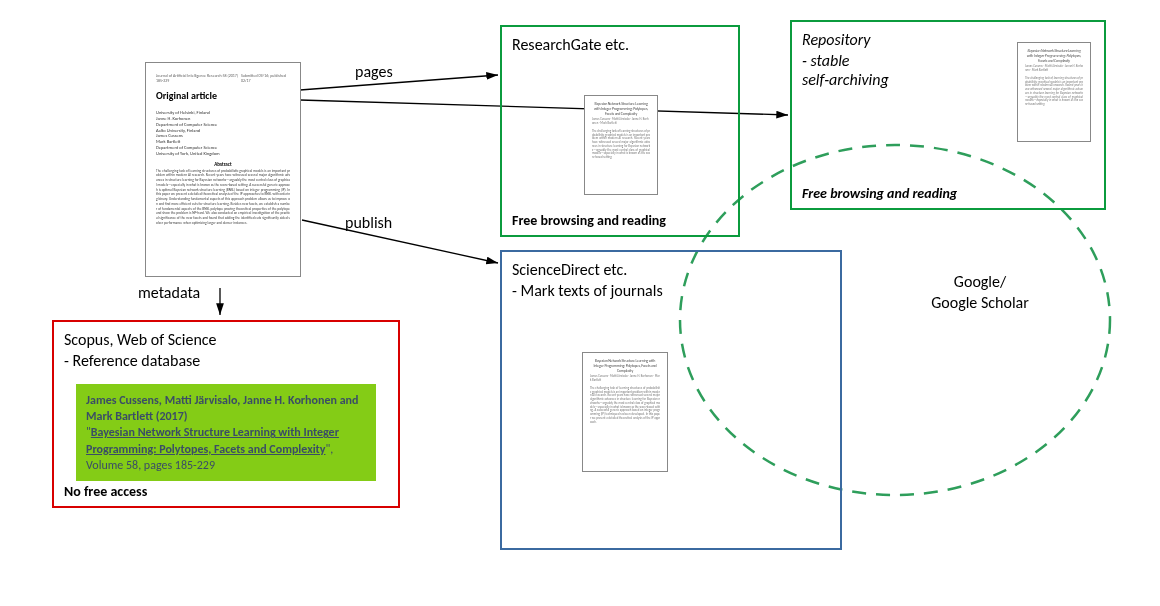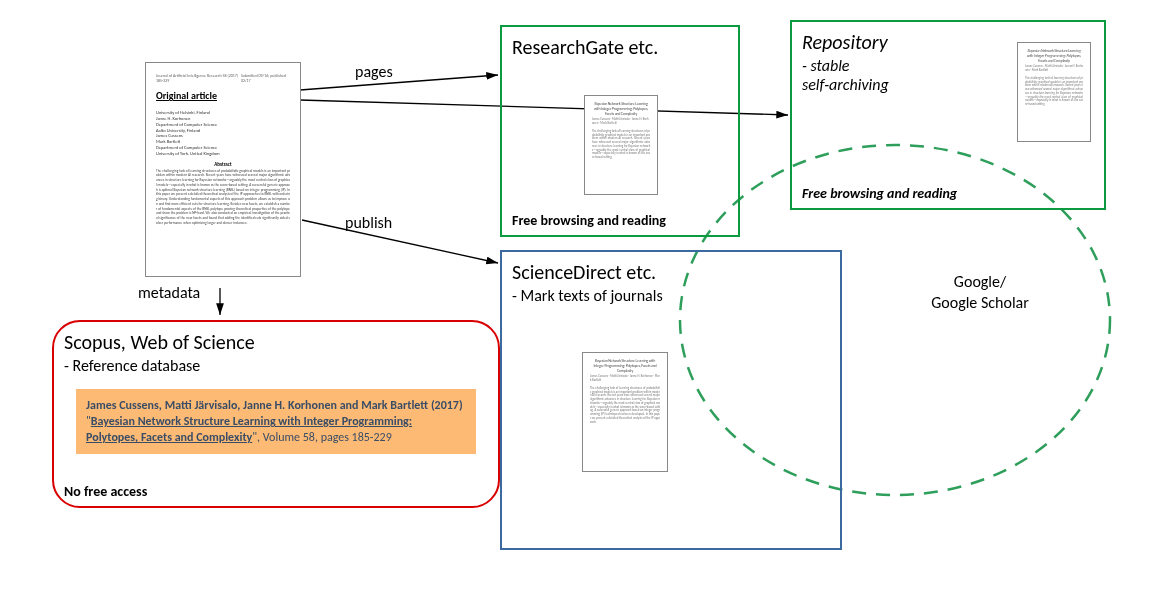--- a/index.html
+++ b/index.html
@@ -16,21 +16,21 @@
   }
   .box {
     position: absolute;
     box-sizing: border-box;
     padding: 6px 10px 8px 10px;
   }
   .original  { border: 1px solid #888; }
   .green     { border: 2.5px solid #0b9b3e; }
   .blue      { border: 2.5px solid #3b6aa0; }
   .red       { border: 2.5px solid #d80000; }
-  .title     { font-size: 20px; margin: 2px 0; }
+  .title     { font-size: 16px; margin: 2px 0; }
   .subtitle  { font-size: 16px; margin: 0; }
   .caption   { font-size: 14px; font-weight: bold; position: absolute; left: 10px; bottom: 6px; }
   .mini-page {
     position: absolute;
     width: 74px;
     height: 100px;
     border: 1px solid #888;
     background: #fff;
     box-sizing: border-box;
     padding: 6px 7px 6px 7px;
@@ -62,21 +62,20 @@
     font-size: 4px;
     color: #666;
     display: flex;
     justify-content: space-between;
     margin-bottom: 6px;
   }
   .big-page .bp-title {
     font-size: 10px;
     font-weight: bold;
     margin: 4px 0 8px 0;
-    text-decoration: underline;
   }
   .big-page .bp-meta {
     font-size: 4.5px;
     color: #333;
     line-height: 1.3;
     margin-bottom: 4px;
   }
   .big-page .bp-abshead {
     font-size: 5px;
     font-weight: bold;
@@ -84,21 +83,21 @@
     margin: 4px 0 2px 0;
   }
   .big-page .bp-abs {
     font-size: 3.5px;
     color: #444;
     text-align: justify;
     line-height: 1.35;
     word-break: break-all;
   }
   .ref-entry {
-    background: #fdba74;
+    background: #84cc16;
     padding: 8px 10px;
     margin: 14px 12px 30px 12px;
     font-size: 12px;
     color: #3a4d66;
     line-height: 1.35;
   }
   .ref-entry .ptitle { text-decoration: underline; font-weight: bold; }
   .label {
     position: absolute;
     font-size: 16px;
@@ -177,21 +176,21 @@
     <div class="subtitle">- stable</div>
     <div class="subtitle">self-archiving</div>
     <div class="mini-page" style="left:225px; top:20px;">
       <div class="m-title">Bayesian Network Structure Learning with Integer Programming: Polytopes, Facets and Complexity</div>
       <div class="m-meta">James Cussens · Matti Järvisalo · Janne H. Korhonen · Mark Bartlett</div>
       <div class="m-body">The challenging task of learning structures of probabilistic graphical models is an important problem within modern AI research. Recent years have witnessed several major algorithmic advances in structure learning for Bayesian networks—arguably the most central class of graphical models—especially in what is known as the score-based setting.</div>
     </div>
     <div class="caption">Free browsing and reading</div>
   </div>
 
-  <div class="box red" style="left:52px; top:320px; width:448px; height:188px;border-radius:28px;">
+  <div class="box red" style="left:52px; top:320px; width:348px; height:188px;">
     <div class="title">Scopus, Web of Science</div>
     <div class="subtitle">- Reference database</div>
     <div class="ref-entry">
       <span style="font-weight:bold;">James Cussens, Matti Järvisalo, Janne H. Korhonen and Mark Bartlett (2017)</span><br>
       "<span class="ptitle">Bayesian Network Structure Learning with Integer Programming: Polytopes, Facets and Complexity</span>"<span>, Volume 58, pages 185-229</span>
     </div>
     <div class="caption">No free access</div>
   </div>
 
   <div class="box blue" style="left:500px; top:250px; width:342px; height:300px;">

